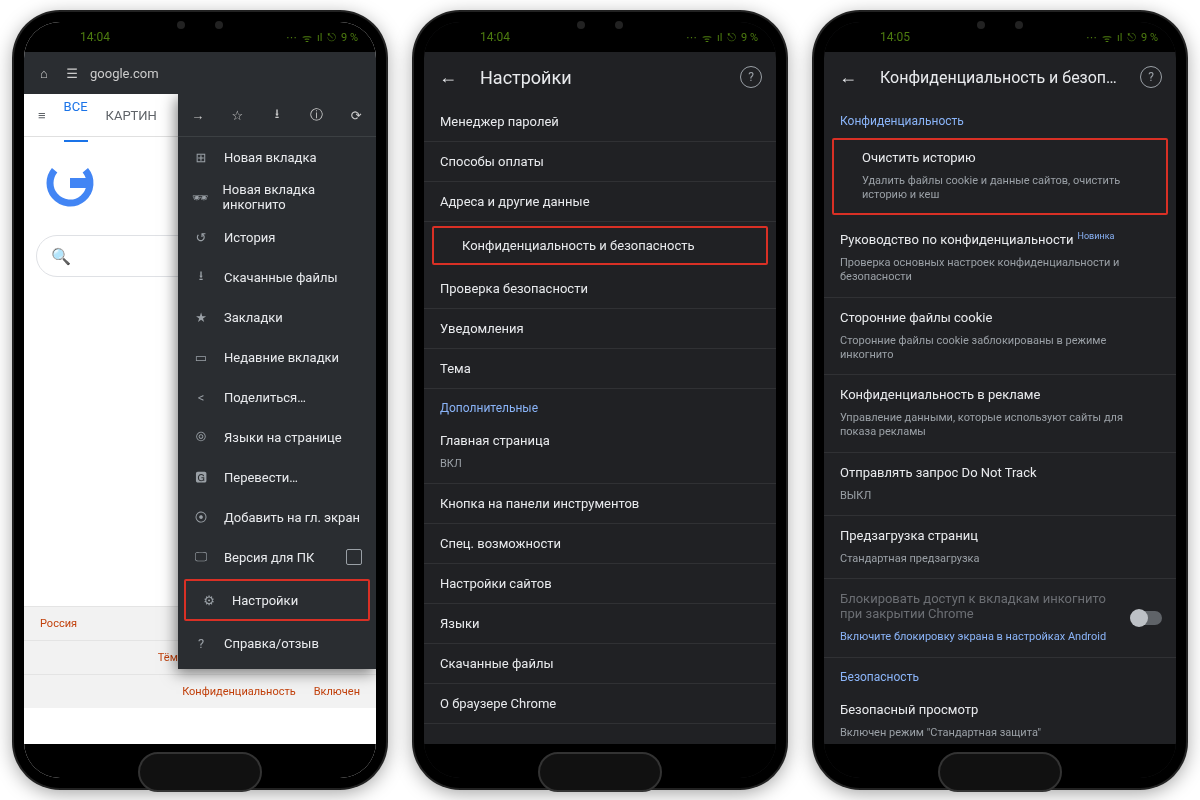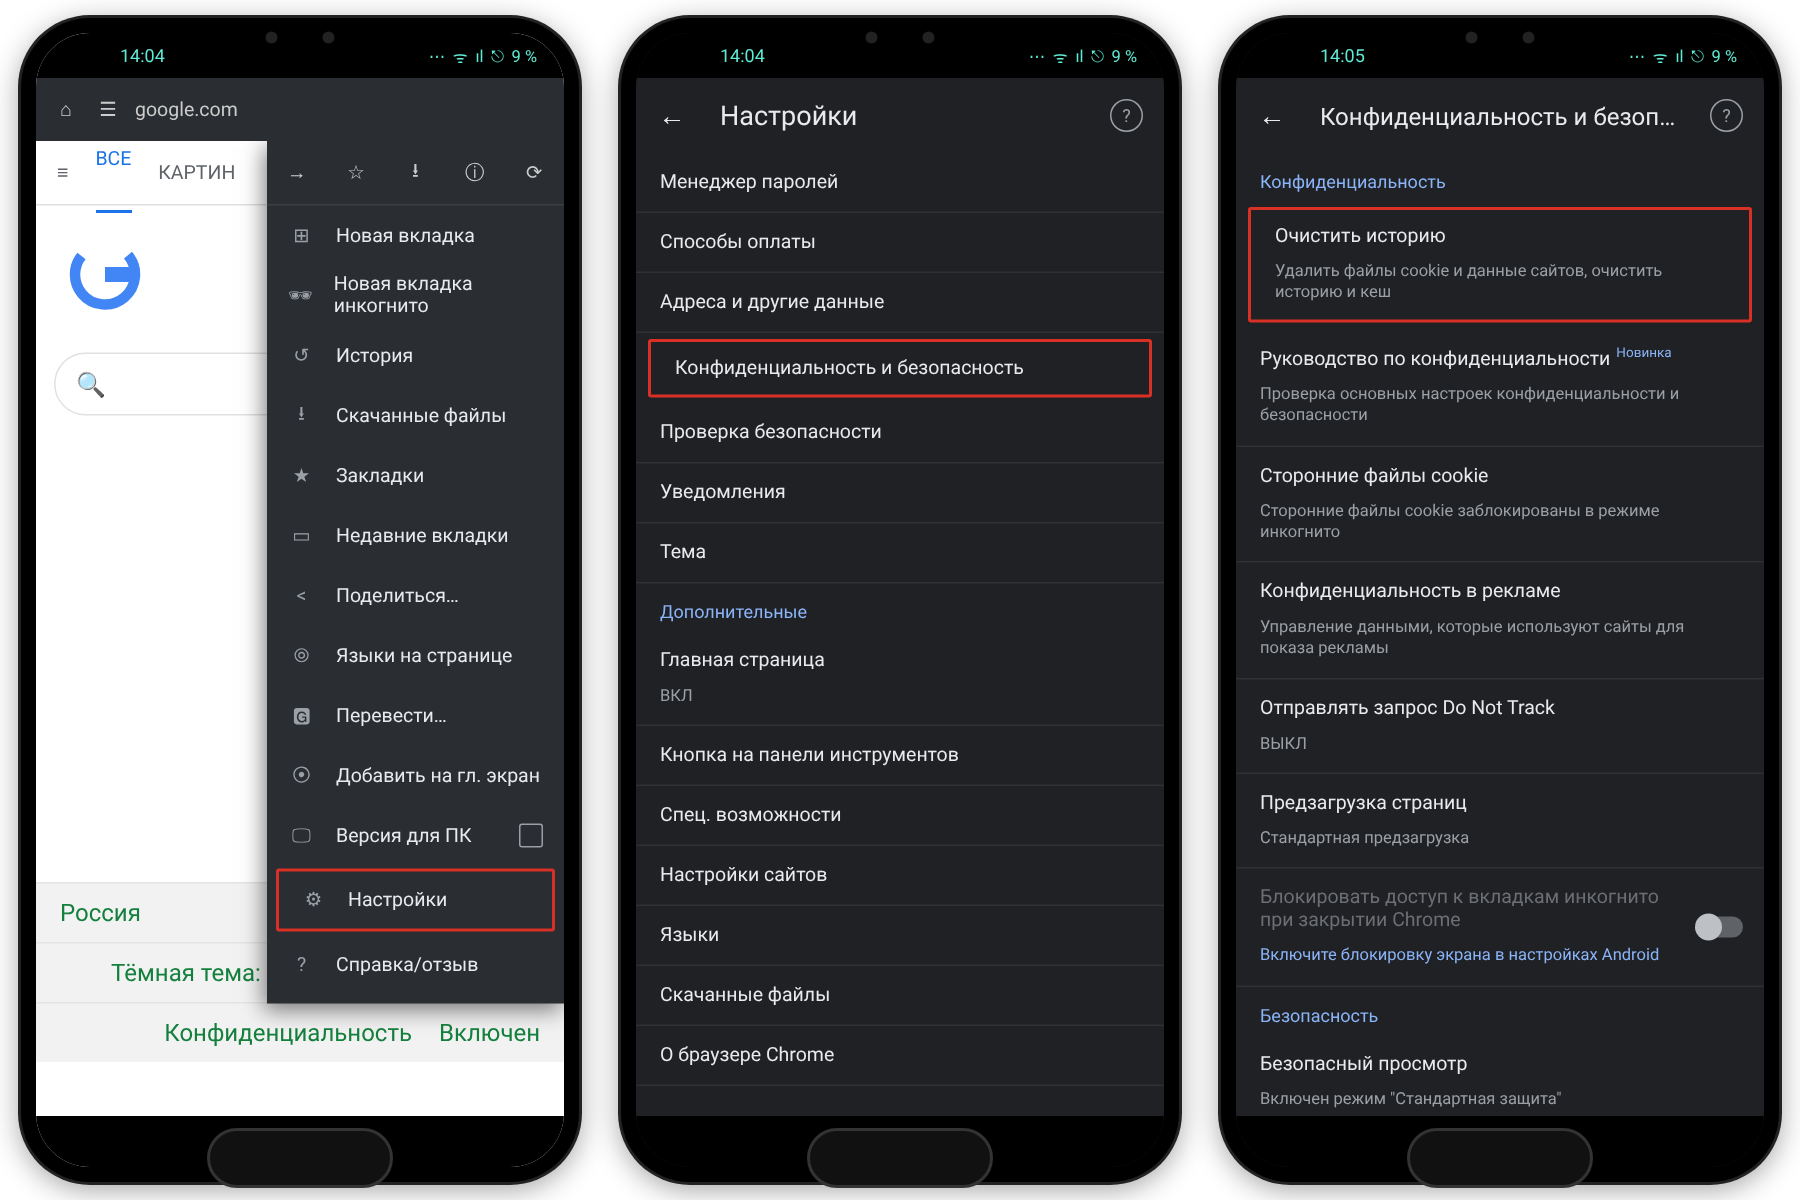--- a/index.html
+++ b/index.html
@@ -5,52 +5,52 @@
   html,body{margin:0;padding:0;background:#fff;font-family:Roboto,Arial,sans-serif;}
   body{width:1200px;height:800px;display:flex;justify-content:space-around;align-items:center;}
   .phone{width:372px;height:776px;background:#000;border-radius:46px;padding:10px 10px 10px 10px;box-sizing:border-box;position:relative;box-shadow:0 0 0 2px #222,0 4px 20px rgba(0,0,0,.4);}
   .screen{width:100%;height:100%;border-radius:36px;overflow:hidden;position:relative;background:#202124;display:flex;flex-direction:column;}
   .notch{position:absolute;top:0;left:50%;transform:translateX(-50%);width:160px;height:26px;background:#000;border-radius:0 0 18px 18px;z-index:50;display:flex;justify-content:center;align-items:center;gap:30px;}
   .notch::before,.notch::after{content:"";display:block;background:#222;border-radius:50%;}
   .notch::before{width:8px;height:8px;}
   .notch::after{width:8px;height:8px;}
   .homebtn{position:absolute;bottom:-4px;left:50%;transform:translateX(-50%);width:120px;height:36px;background:#111;border:2px solid #333;border-radius:22px;z-index:60;}
 
-  .statusbar{height:30px;flex:0 0 30px;display:flex;justify-content:space-between;align-items:center;padding:0 18px 0 56px;font-size:12px;color:#5eead4;background:#000;}
+  .statusbar{height:30px;flex:0 0 30px;display:flex;justify-content:space-between;align-items:center;padding:0 18px 0 56px;font-size:12px;color:#4d7c0f;background:#000;}
   .status-icons{display:flex;gap:5px;align-items:center;font-size:11px;}
 
   
   .p1-body{flex:1;background:#fff;position:relative;overflow:hidden;}
   .p1-omni{height:42px;background:#2a2d31;display:flex;align-items:center;gap:8px;padding:0 10px;color:#ccc;font-size:13px;}
   .p1-omni .ico{width:20px;text-align:center;}
   .p1-tabsrow{height:42px;display:flex;align-items:center;gap:18px;padding:0 14px;color:#5f6368;font-size:13px;border-bottom:1px solid #e0e0e0;}
   .p1-tab.active{color:#1a73e8;border-bottom:2px solid #1a73e8;padding-bottom:26px;margin-bottom:-11px;}
   .p1-google-logo{display:block;margin:20px 0 0 20px;}
   .p1-search{margin:26px 12px 0 12px;height:40px;border:1px solid #dfe1e5;border-radius:22px;display:flex;align-items:center;padding:0 14px;color:#9aa0a6;}
-  .p1-footer{position:absolute;bottom:36px;left:0;right:0;background:#f2f2f2;color:#15803d;font-size:16px;}
+  .p1-footer{position:absolute;bottom:36px;left:0;right:0;background:#f2f2f2;color:#c2410c;font-size:11px;}
   .p1-footer .row{padding:10px 16px;border-top:1px solid #e4e4e4;display:flex;gap:18px;justify-content:flex-end;}
   .p1-footer .row.first{justify-content:flex-start;}
 
   .overflow{position:absolute;top:0;right:0;width:198px;background:#2a2d31;color:#e8eaed;box-shadow:-2px 4px 14px rgba(0,0,0,.5);padding-bottom:6px;font-size:13px;}
   .overflow .toprow{height:42px;display:flex;align-items:center;justify-content:space-around;border-bottom:1px solid #3c4043;}
   .overflow .toprow span{width:20px;text-align:center;color:#ccc;}
   .overflow .mi{display:flex;align-items:center;gap:14px;padding:0 14px;height:40px;}
   .overflow .mi .mico{width:18px;text-align:center;color:#9aa0a6;}
   .overflow .mi.hl{border:2px solid #d93025;border-radius:2px;margin:2px 6px;height:38px;}
   .overflow .mi .chk{margin-left:auto;width:14px;height:14px;border:1.5px solid #9aa0a6;border-radius:2px;}
 
   
   .s-header{height:50px;flex:0 0 50px;display:flex;align-items:center;gap:22px;padding:0 14px;color:#e8eaed;font-size:18px;}
   .s-header .back{font-size:18px;color:#e8eaed;width:20px;text-align:center;}
   .s-header .help{margin-left:auto;width:20px;height:20px;border:1.5px solid #9aa0a6;border-radius:50%;display:flex;align-items:center;justify-content:center;font-size:12px;color:#9aa0a6;}
   .s-list{flex:1;overflow:hidden;}
   .s-sec{color:#8ab4f8;font-size:12px;padding:12px 16px 6px;}
   .s-item{padding:12px 16px;border-bottom:1px solid #303134;color:#e8eaed;font-size:13px;position:relative;}
   .s-item .sub{color:#9aa0a6;font-size:11px;margin-top:9px;line-height:1.3;}
-  .s-item.hl{border:2px solid #d93025;border-radius:2px;margin:4px 8px;padding:10px 16px;}
+  .s-item.hl{border:2px solid #d93025;border-radius:2px;margin:4px 8px;padding:10px 28px;}
   .s-item .tag{color:#8ab4f8;font-size:9px;vertical-align:super;margin-left:4px;}
   .s-item.disabled{color:#6b6e73;}
   .toggle{position:absolute;right:14px;top:50%;transform:translateY(-50%);width:30px;height:14px;background:#5f6368;border-radius:8px;}
   .toggle::after{content:"";position:absolute;left:-2px;top:-2px;width:18px;height:18px;background:#bdc1c6;border-radius:50%;}
   .navbar{height:34px;flex:0 0 34px;background:#000;}
 
   svg{display:block;}
 </style>
 </head>
 <body>

